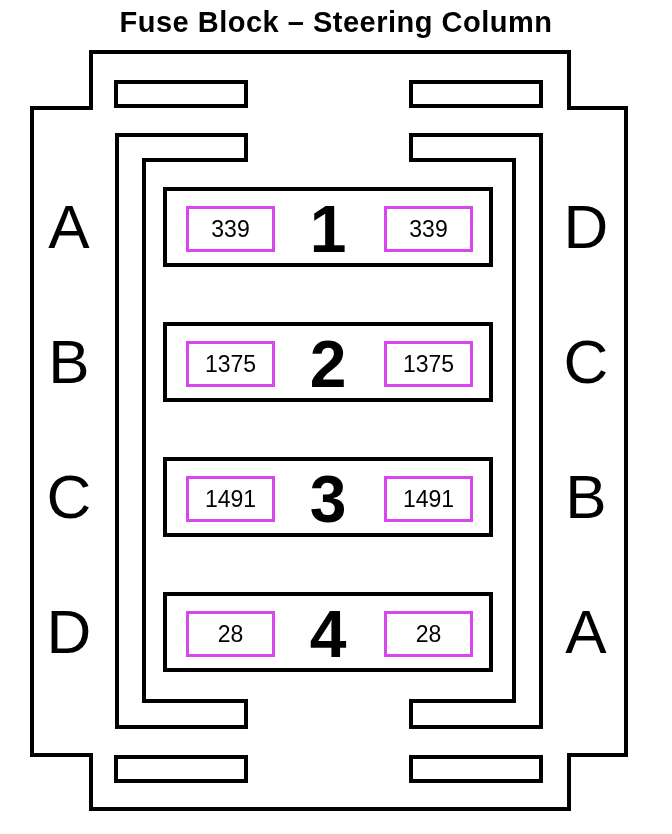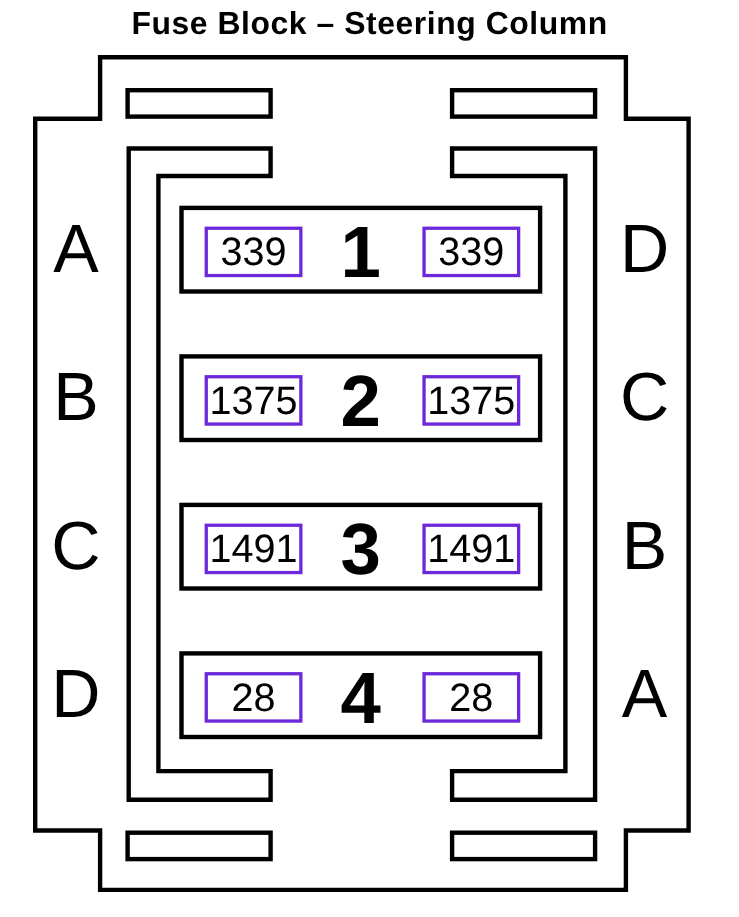--- a/index.html
+++ b/index.html
@@ -71,26 +71,26 @@
     line-height: 76px;
     text-align: center;
     font-size: 66px;
     font-weight: bold;
   }
   .cbox {
     position: absolute;
     top: 15px;
     width: 89px;
     height: 46px;
-    border: 3px solid #6d28d9;
+    border: 3px solid #d946ef;
     box-sizing: border-box;
     display: flex;
     align-items: center;
     justify-content: center;
-    font-size: 36px;
+    font-size: 23px;
     font-weight: 400;
   }
   .cbox.left  { left: 19px; }
   .cbox.right { left: 217px; }
 </style>
 </head>
 <body>
 
 <div class="stage">
 

